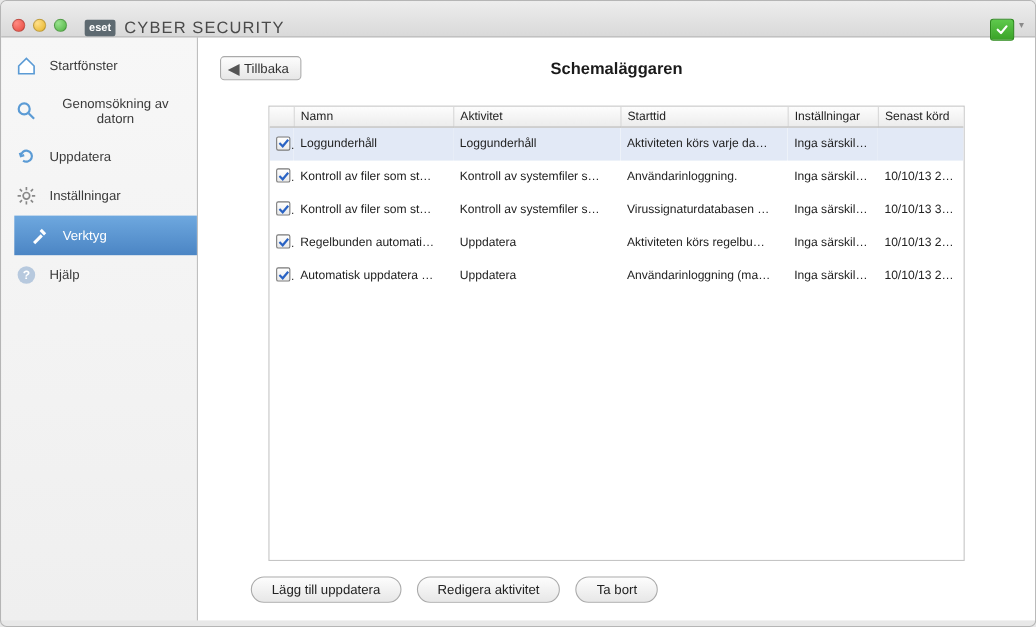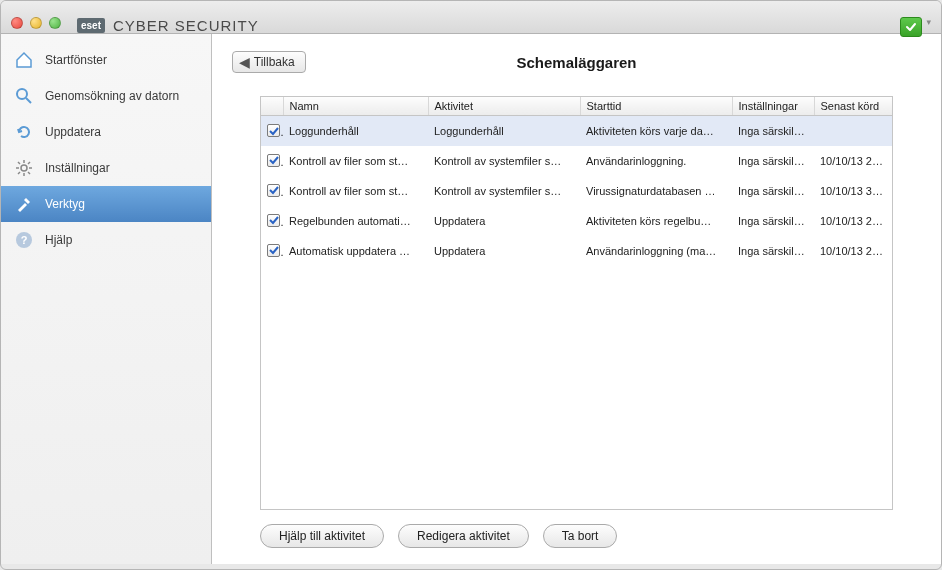--- a/index.html
+++ b/index.html
@@ -54,20 +54,21 @@
     }
     .sidebar-item {
       display: flex; align-items: center; gap: 12px;
       padding: 9px 14px;
       color: #3a3a3a;
       cursor: default;
     }
     .sidebar-item.active {
       background: linear-gradient(to bottom, #6ea8df, #4b85c4);
       color: #fff;
+      margin-left: 12px;
     }
     .sidebar-icon { width: 18px; height: 18px; flex: 0 0 18px; display: flex; align-items: center; justify-content: center; }
     
     .main {
       flex: 1;
       background: #fff;
       padding: 14px 20px 16px 20px;
       display: flex; flex-direction: column;
     }
     .main-header { display: flex; align-items: center; height: 28px; margin-bottom: 20px; }
@@ -85,21 +86,21 @@
       text-align: center;
       font-weight: bold;
       font-size: 15px;
       color: #1a1a1a;
       pointer-events: none;
     }
     .main-header { position: relative; }
     
     .table-wrap {
       border: 1px solid #c5c5c5;
-      margin: 0 28px;
+      margin: 0 44px;
       flex: 1;
       overflow: hidden;
       background: #fff;
     }
     table { width: 100%; border-collapse: collapse; table-layout: fixed; }
     thead th {
       background: linear-gradient(to bottom, #fdfdfd, #ececec);
       border-bottom: 1px solid #c5c5c5;
       border-right: 1px solid #d8d8d8;
       font-weight: normal; text-align: left;
@@ -309,18 +310,18 @@
               <td>Uppdatera</td>
               <td>Användarinloggning (ma…</td>
               <td>Inga särskil…</td>
               <td>10/10/13 2:…</td>
             </tr>
           </tbody>
       </table>
     </div>
 
     <div class="button-row">
-      <button class="pill">Hjälp till aktivitet</button>
+      <button class="pill">Lägg till uppdatera</button>
       <button class="pill">Redigera aktivitet</button>
       <button class="pill">Ta bort</button>
     </div>
   </div>
 </div>
 
 </body></html>

